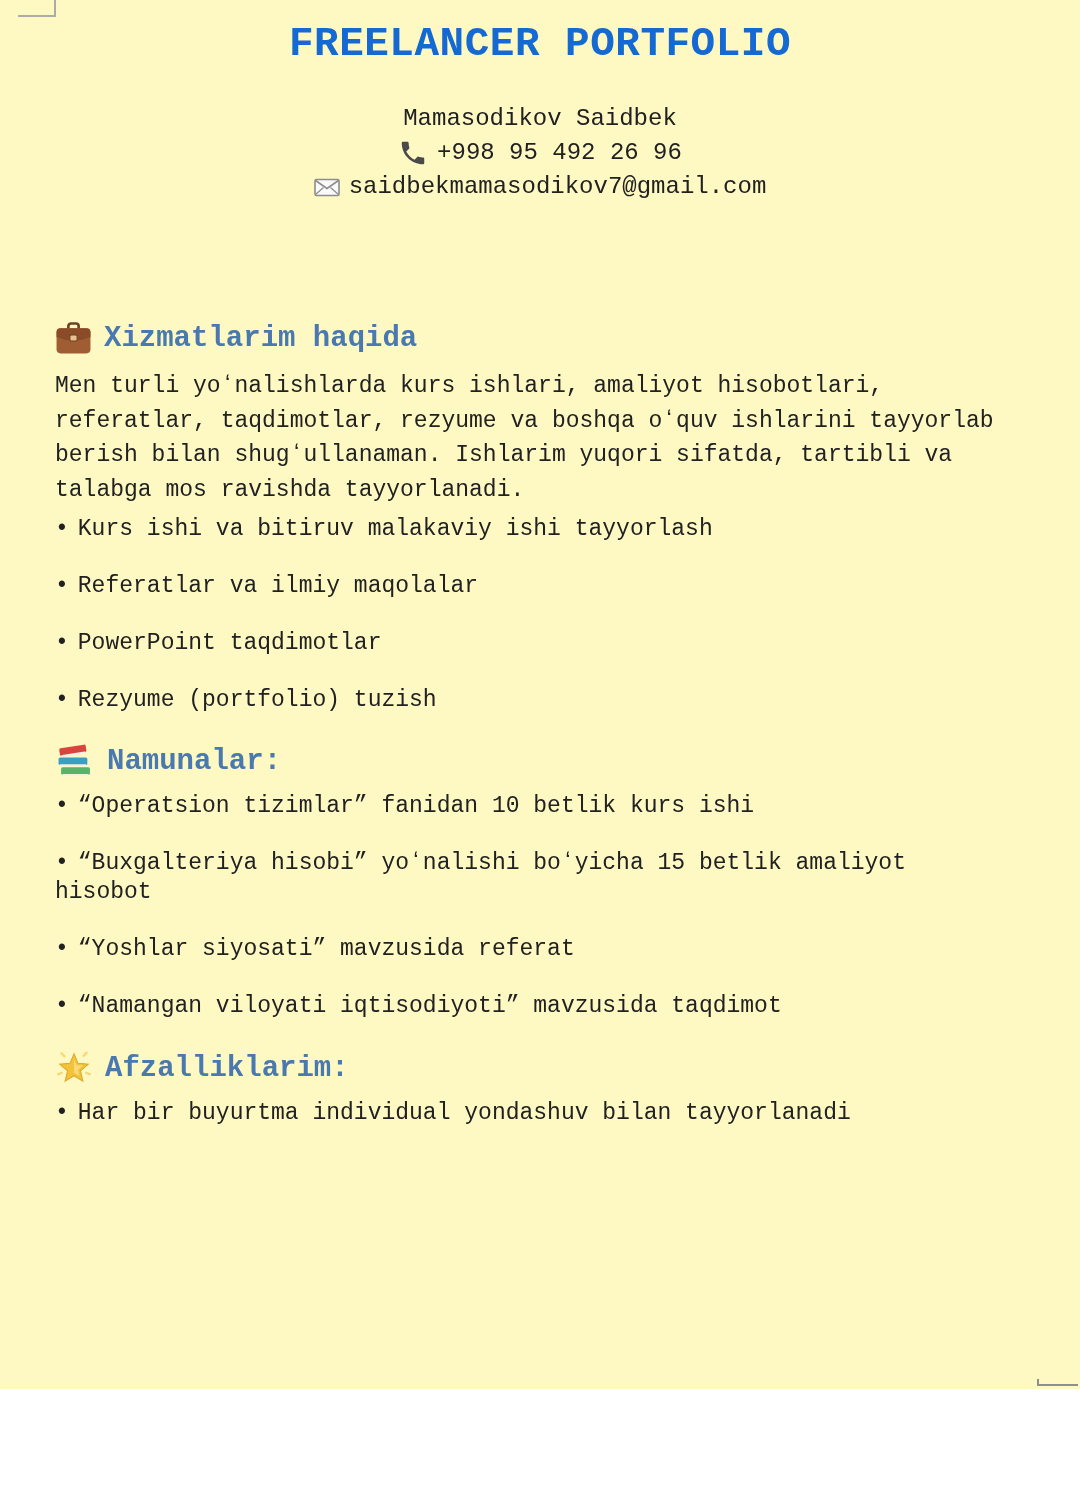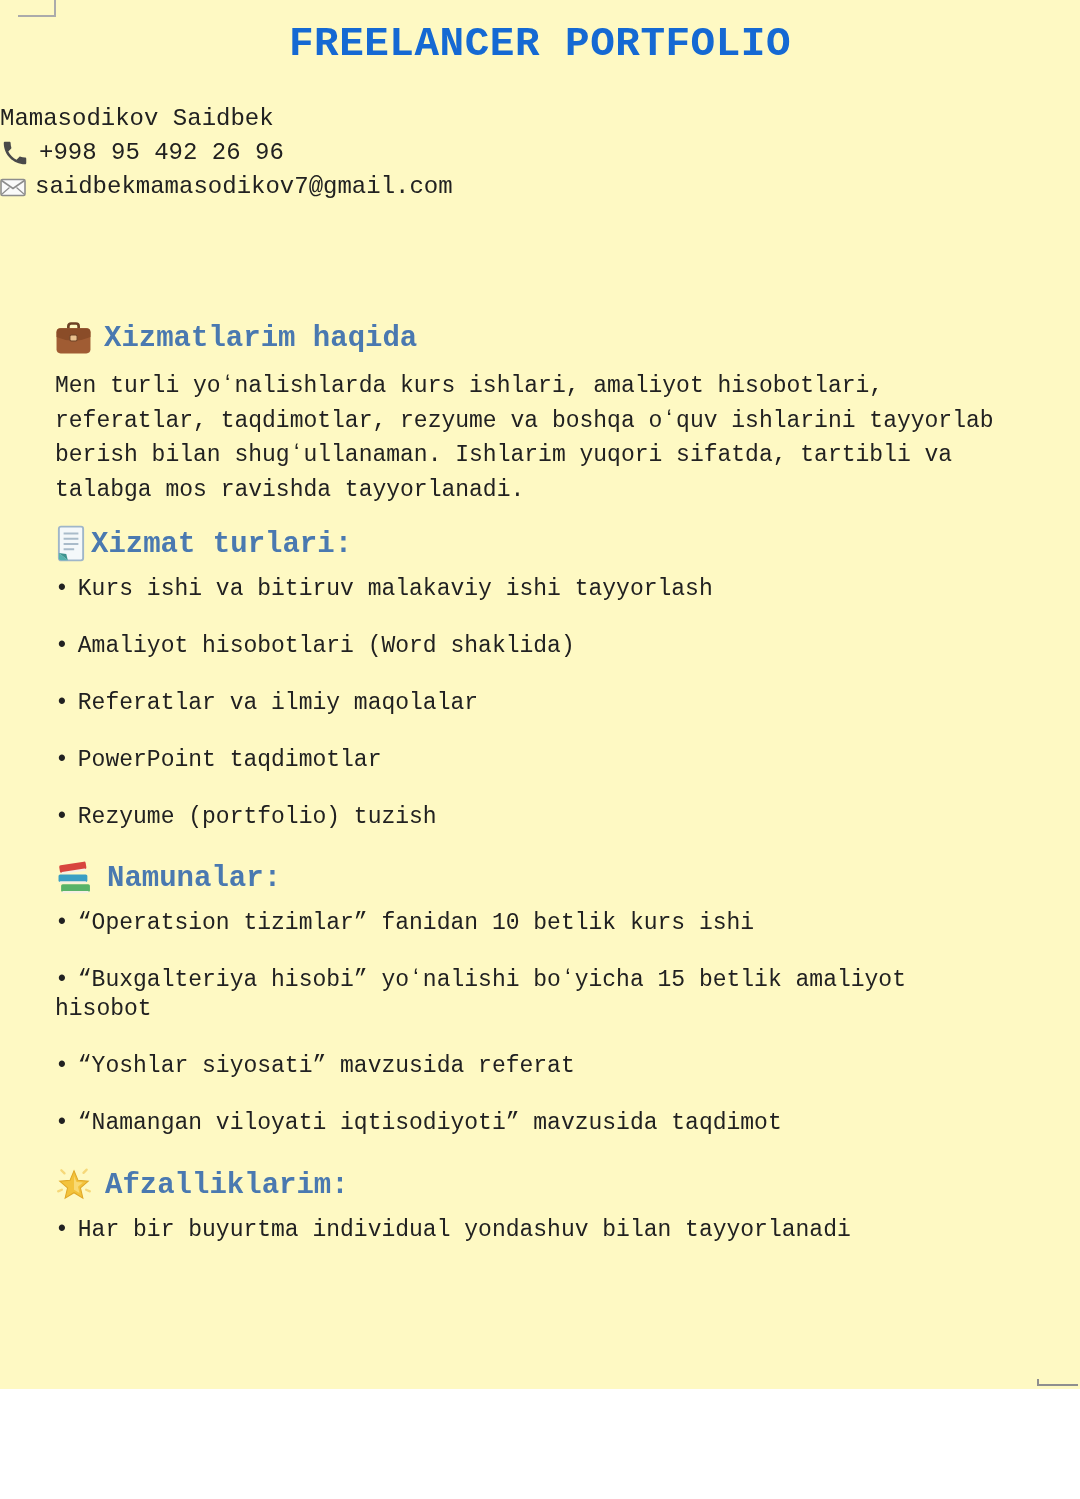--- a/index.html
+++ b/index.html
@@ -19,21 +19,21 @@
   .mark-v-br { left:1037px; bottom:3px; width:2px; height:7px; background:#8f8f8f; }
 
   header { text-align:center; }
   h1 {
     margin:20px 0 0 0;
     font-size:41px; line-height:48px; font-weight:700;
     color:var(--c-title,#1569d3);
     letter-spacing:0.5px;
   }
   .contact { margin-top:34px; font-size:24px; line-height:34px; color:#212121; }
-  .contact-line { display:flex; align-items:center; gap:9px; }
+  .contact-line { display:flex; justify-content:center; align-items:center; gap:9px; }
   .contact-line svg { flex:0 0 auto; }
 
   main { padding:0 76px 0 55px; }
   h2 {
     display:flex; align-items:center; gap:12px;
     margin:0 0 12px 0;
     font-size:29px; line-height:37px; font-weight:700;
     color:var(--c-heading,#4a79b0);
   }
   h2.tight { gap:4px; }
@@ -90,32 +90,22 @@
           <rect x="1.5" y="6" width="33" height="24.5" rx="4" fill="#a05c33"></rect>
           <path d="M1.5 10 a4 4 0 0 1 4-4 h25 a4 4 0 0 1 4 4 v4.5 a41 41 0 0 1 -33 0 z" fill="#8a4c28"></path>
           <rect x="14.5" y="12.5" width="7" height="6" rx="1.5" fill="#e9c18f" stroke="#6d4226" stroke-width="1"></rect>
         </svg>
         <span>Xizmatlarim haqida</span>
       </h2>
       <p>Men turli yoʻnalishlarda kurs ishlari, amaliyot hisobotlari, referatlar, taqdimotlar, rezyume va boshqa oʻquv ishlarini tayyorlab berish bilan shugʻullanaman. Ishlarim yuqori sifatda, tartibli va talabga mos ravishda tayyorlanadi.</p>
     </section>
 
     <section id="sec-services">
-      <h2 class="tight">
-        <svg class="hicon" width="32" height="38" viewBox="0 0 30 36">
-          <rect x="3.5" y="1.5" width="23" height="32" rx="2" fill="#f4f8fa" stroke="#9fb6c9" stroke-width="1.8"></rect>
-          <path d="M8 8 h14 M8 13 h14 M8 18 h14 M8 23 h10" stroke="#a9bbca" stroke-width="1.8" fill="none"></path>
-          <path d="M3.5 26.5 l8.5 7 h-6.5 a2 2 0 0 1 -2 -2 z" fill="#56b3ad"></path>
-          <path d="M3.5 26.5 l8.5 7 l-1.5 -6 z" fill="#3e938e"></path>
-        </svg>
-        <span>Xizmat turlari:</span>
-      </h2>
       <ul>
         <li><span class="blt">•</span><span>Kurs ishi va bitiruv malakaviy ishi tayyorlash</span></li>
-        <li><span class="blt">•</span><span>Amaliyot hisobotlari (Word shaklida)</span></li>
         <li><span class="blt">•</span><span>Referatlar va ilmiy maqolalar</span></li>
         <li><span class="blt">•</span><span>PowerPoint taqdimotlar</span></li>
         <li><span class="blt">•</span><span>Rezyume (portfolio) tuzish</span></li>
       </ul>
     </section>
 
     <section id="sec-samples">
       <h2>
         <svg class="hicon" width="40" height="35" viewBox="0 0 38 34">
           <g transform="rotate(-9 16 7)">

